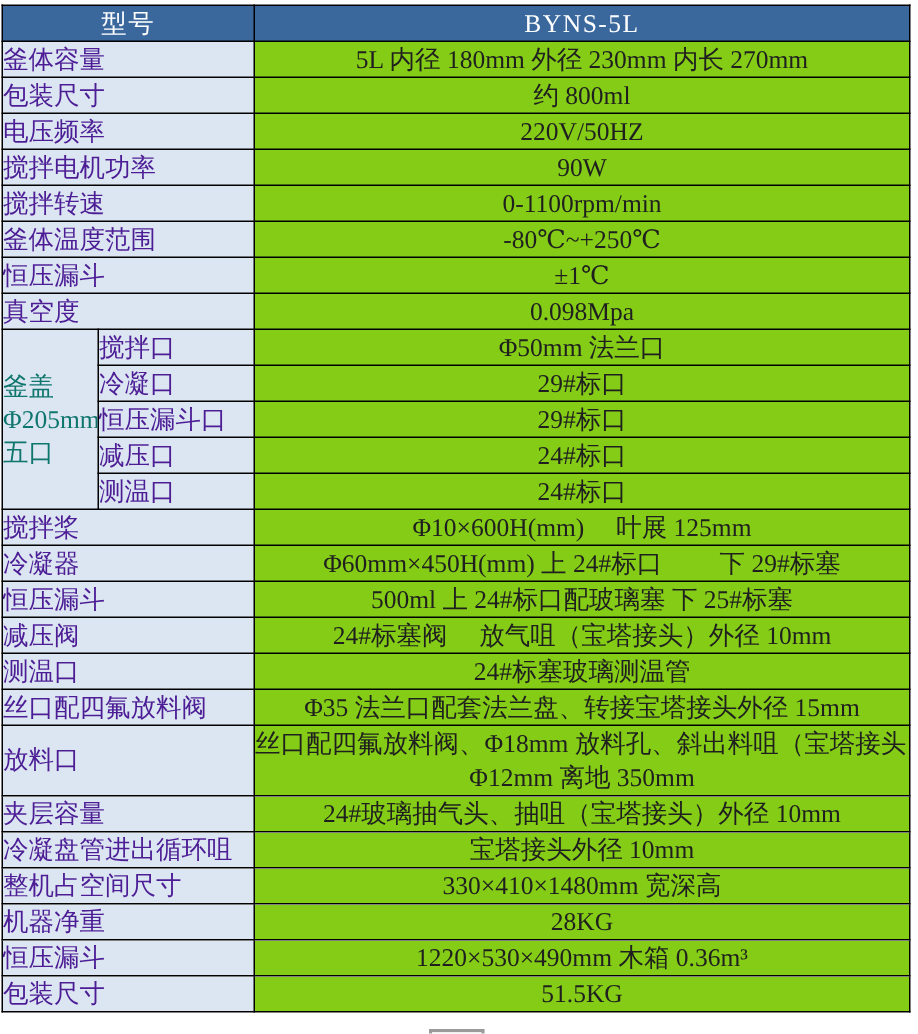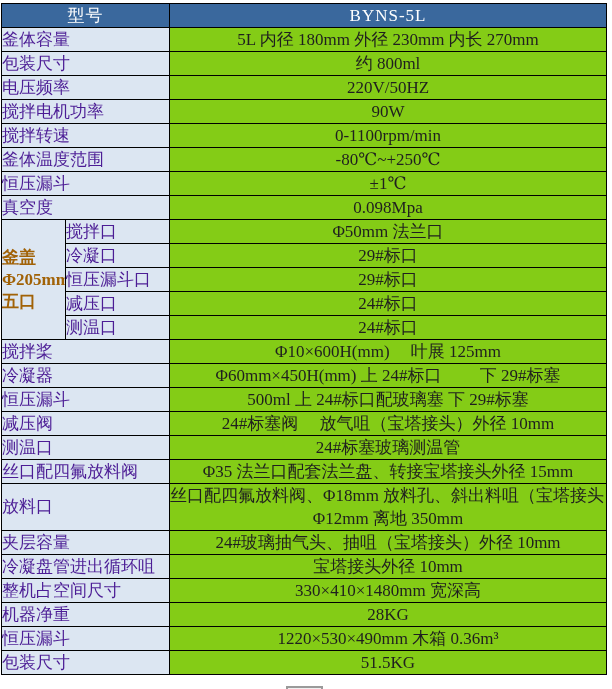--- a/index.html
+++ b/index.html
@@ -43,28 +43,27 @@
     letter-spacing:1px;
   }
   td.label{
     background:#DCE6F2;
     color:#4c1d95;
     text-align:left;
     padding-left:5px;
   }
   td.lid{
     background:#DCE6F2;
-    color:#a16207;
+    color:#0f766e;
     text-align:left;
     padding-left:4px;
     vertical-align:middle;
     white-space:normal;
     line-height:21px;
     font-size:16px;
-    font-weight:bold;
   }
   td.value{
     background:#84cc16;
     color:#1F1F1F;
     text-align:center;
   }
   td.value.double{
     height:46px;
     line-height:23px;
   }
@@ -154,21 +153,21 @@
         <tr>
           <td class="label" colspan="2">搅拌桨</td>
           <td class="value">Φ10×600H(mm)　 叶展 125mm</td>
         </tr>
         <tr>
           <td class="label" colspan="2">冷凝器</td>
           <td class="value">Φ60mm×450H(mm) 上 24#标口　　 下 29#标塞</td>
         </tr>
         <tr>
           <td class="label" colspan="2">恒压漏斗</td>
-          <td class="value">500ml 上 24#标口配玻璃塞 下 29#标塞</td>
+          <td class="value">500ml 上 24#标口配玻璃塞 下 25#标塞</td>
         </tr>
         <tr>
           <td class="label" colspan="2">减压阀</td>
           <td class="value">24#标塞阀　 放气咀（宝塔接头）外径 10mm</td>
         </tr>
         <tr>
           <td class="label" colspan="2">测温口</td>
           <td class="value">24#标塞玻璃测温管</td>
         </tr>
         <tr>

